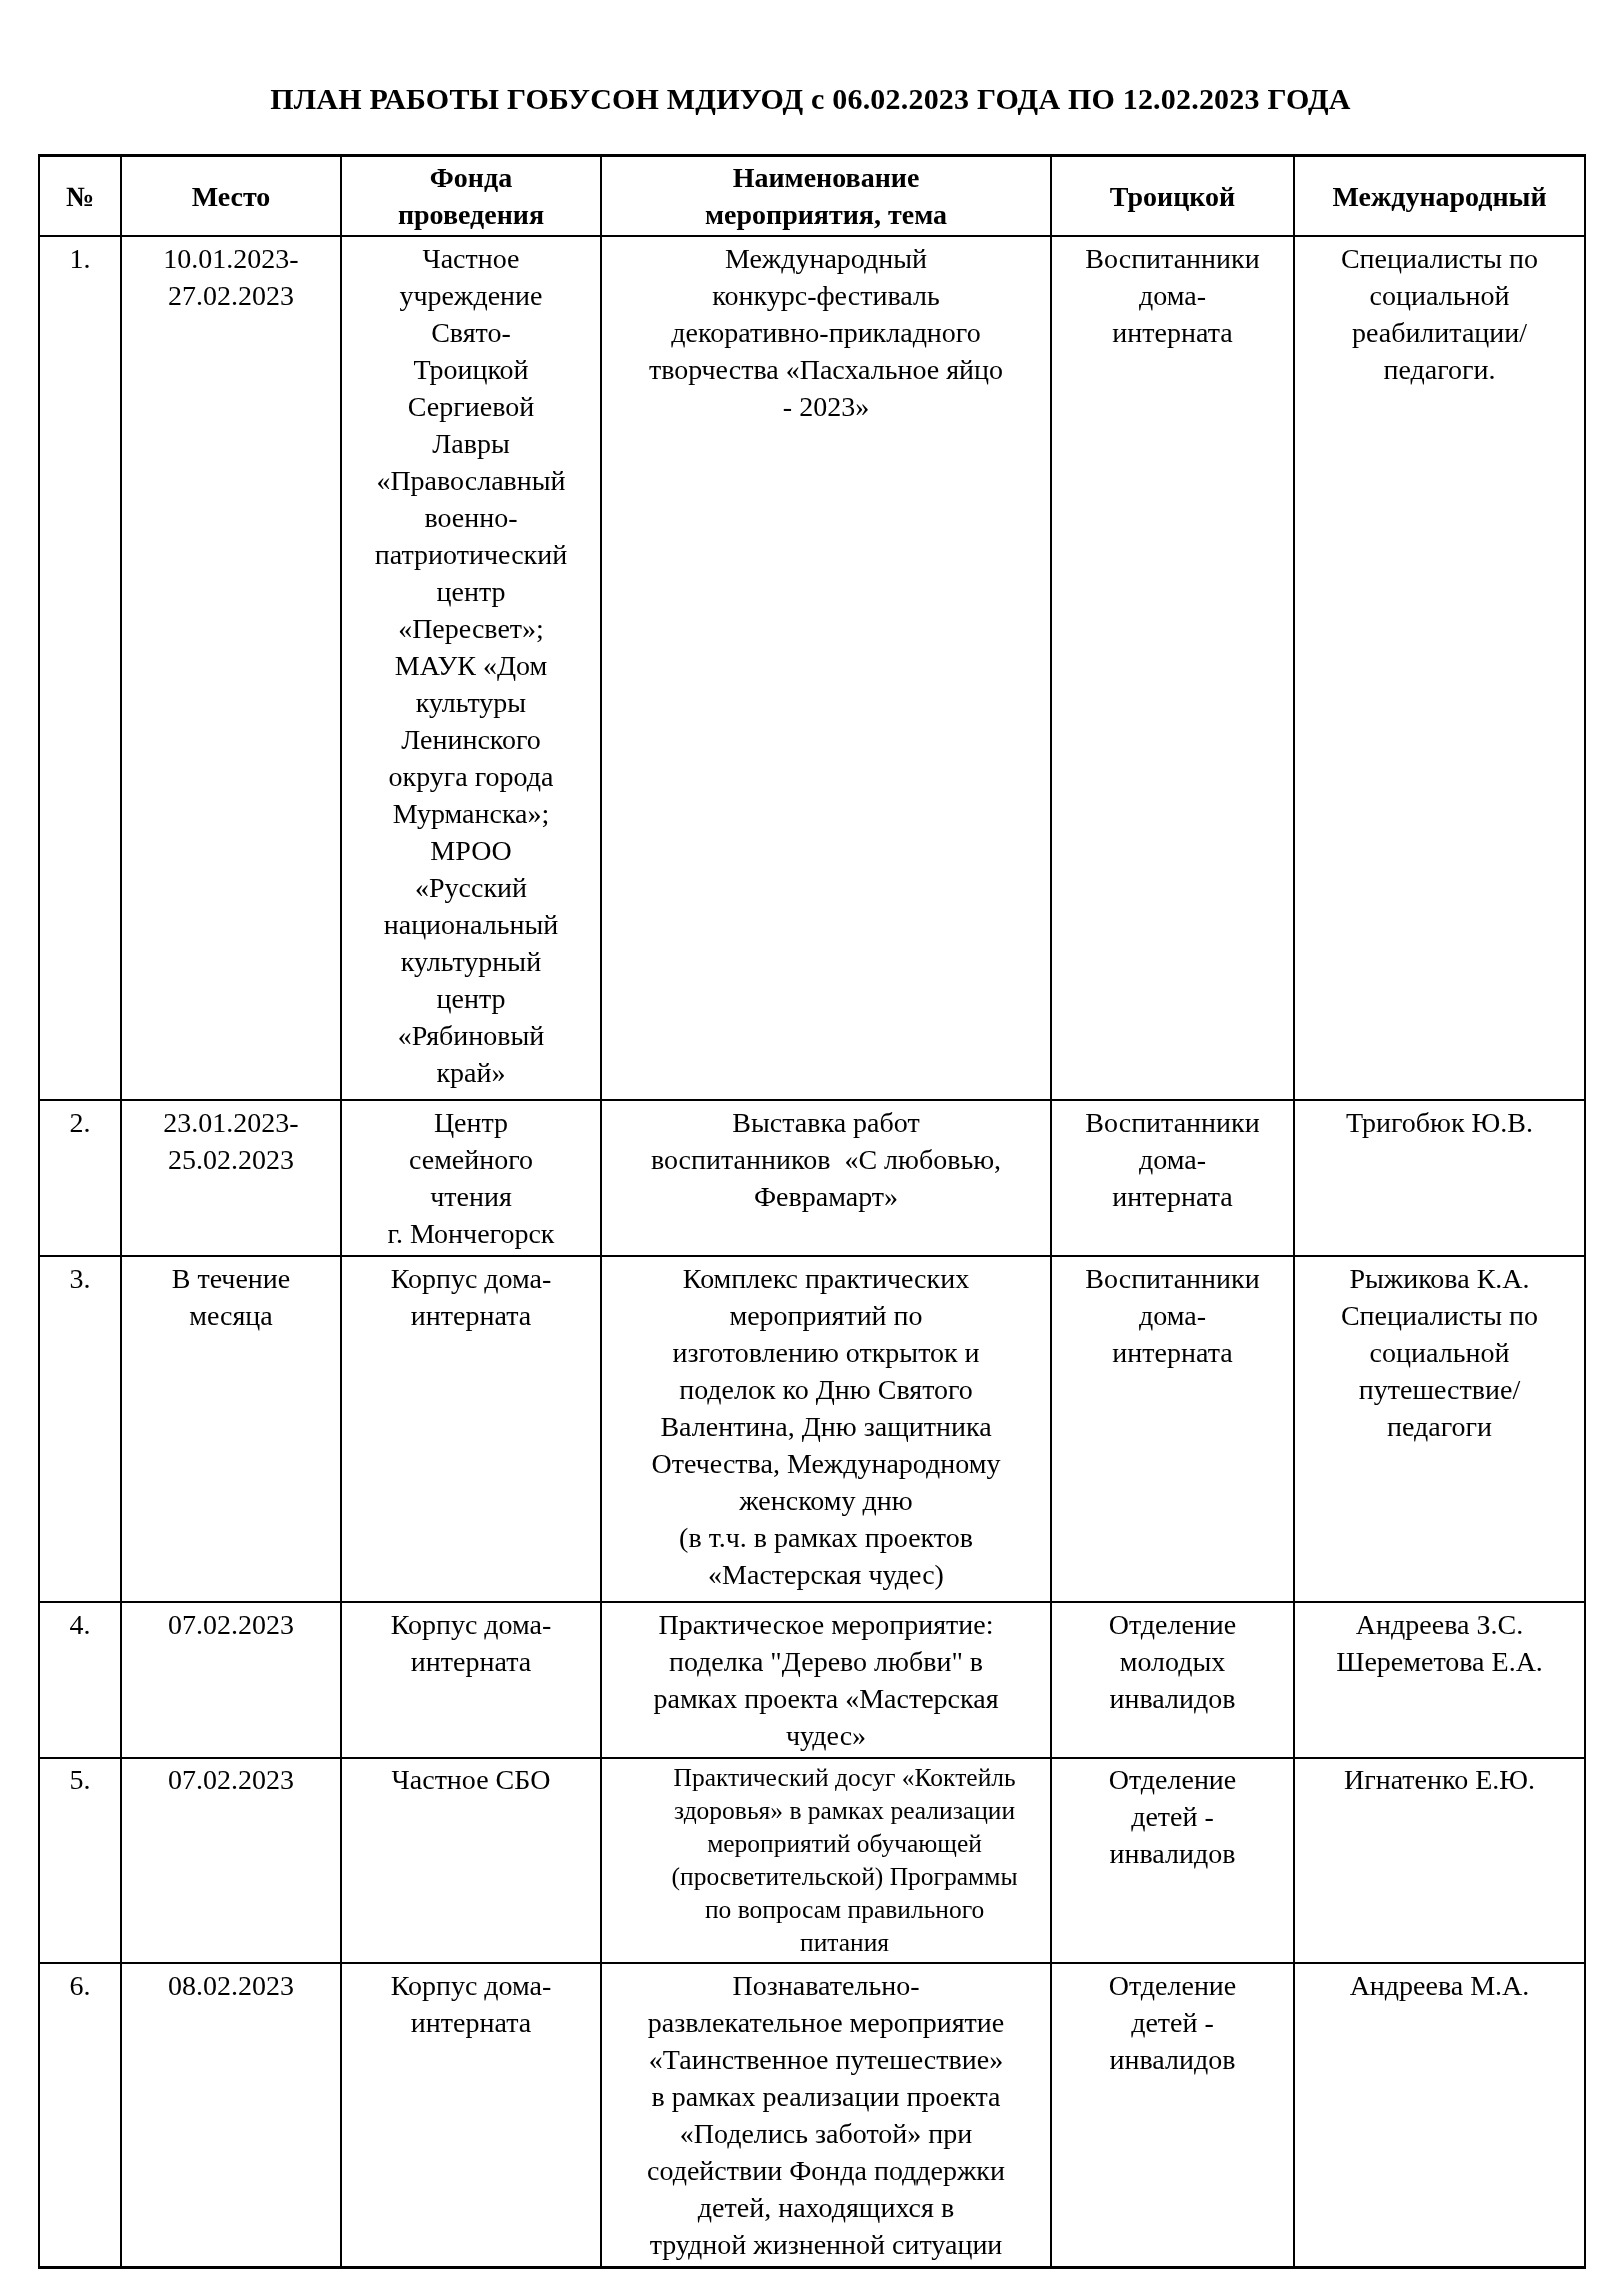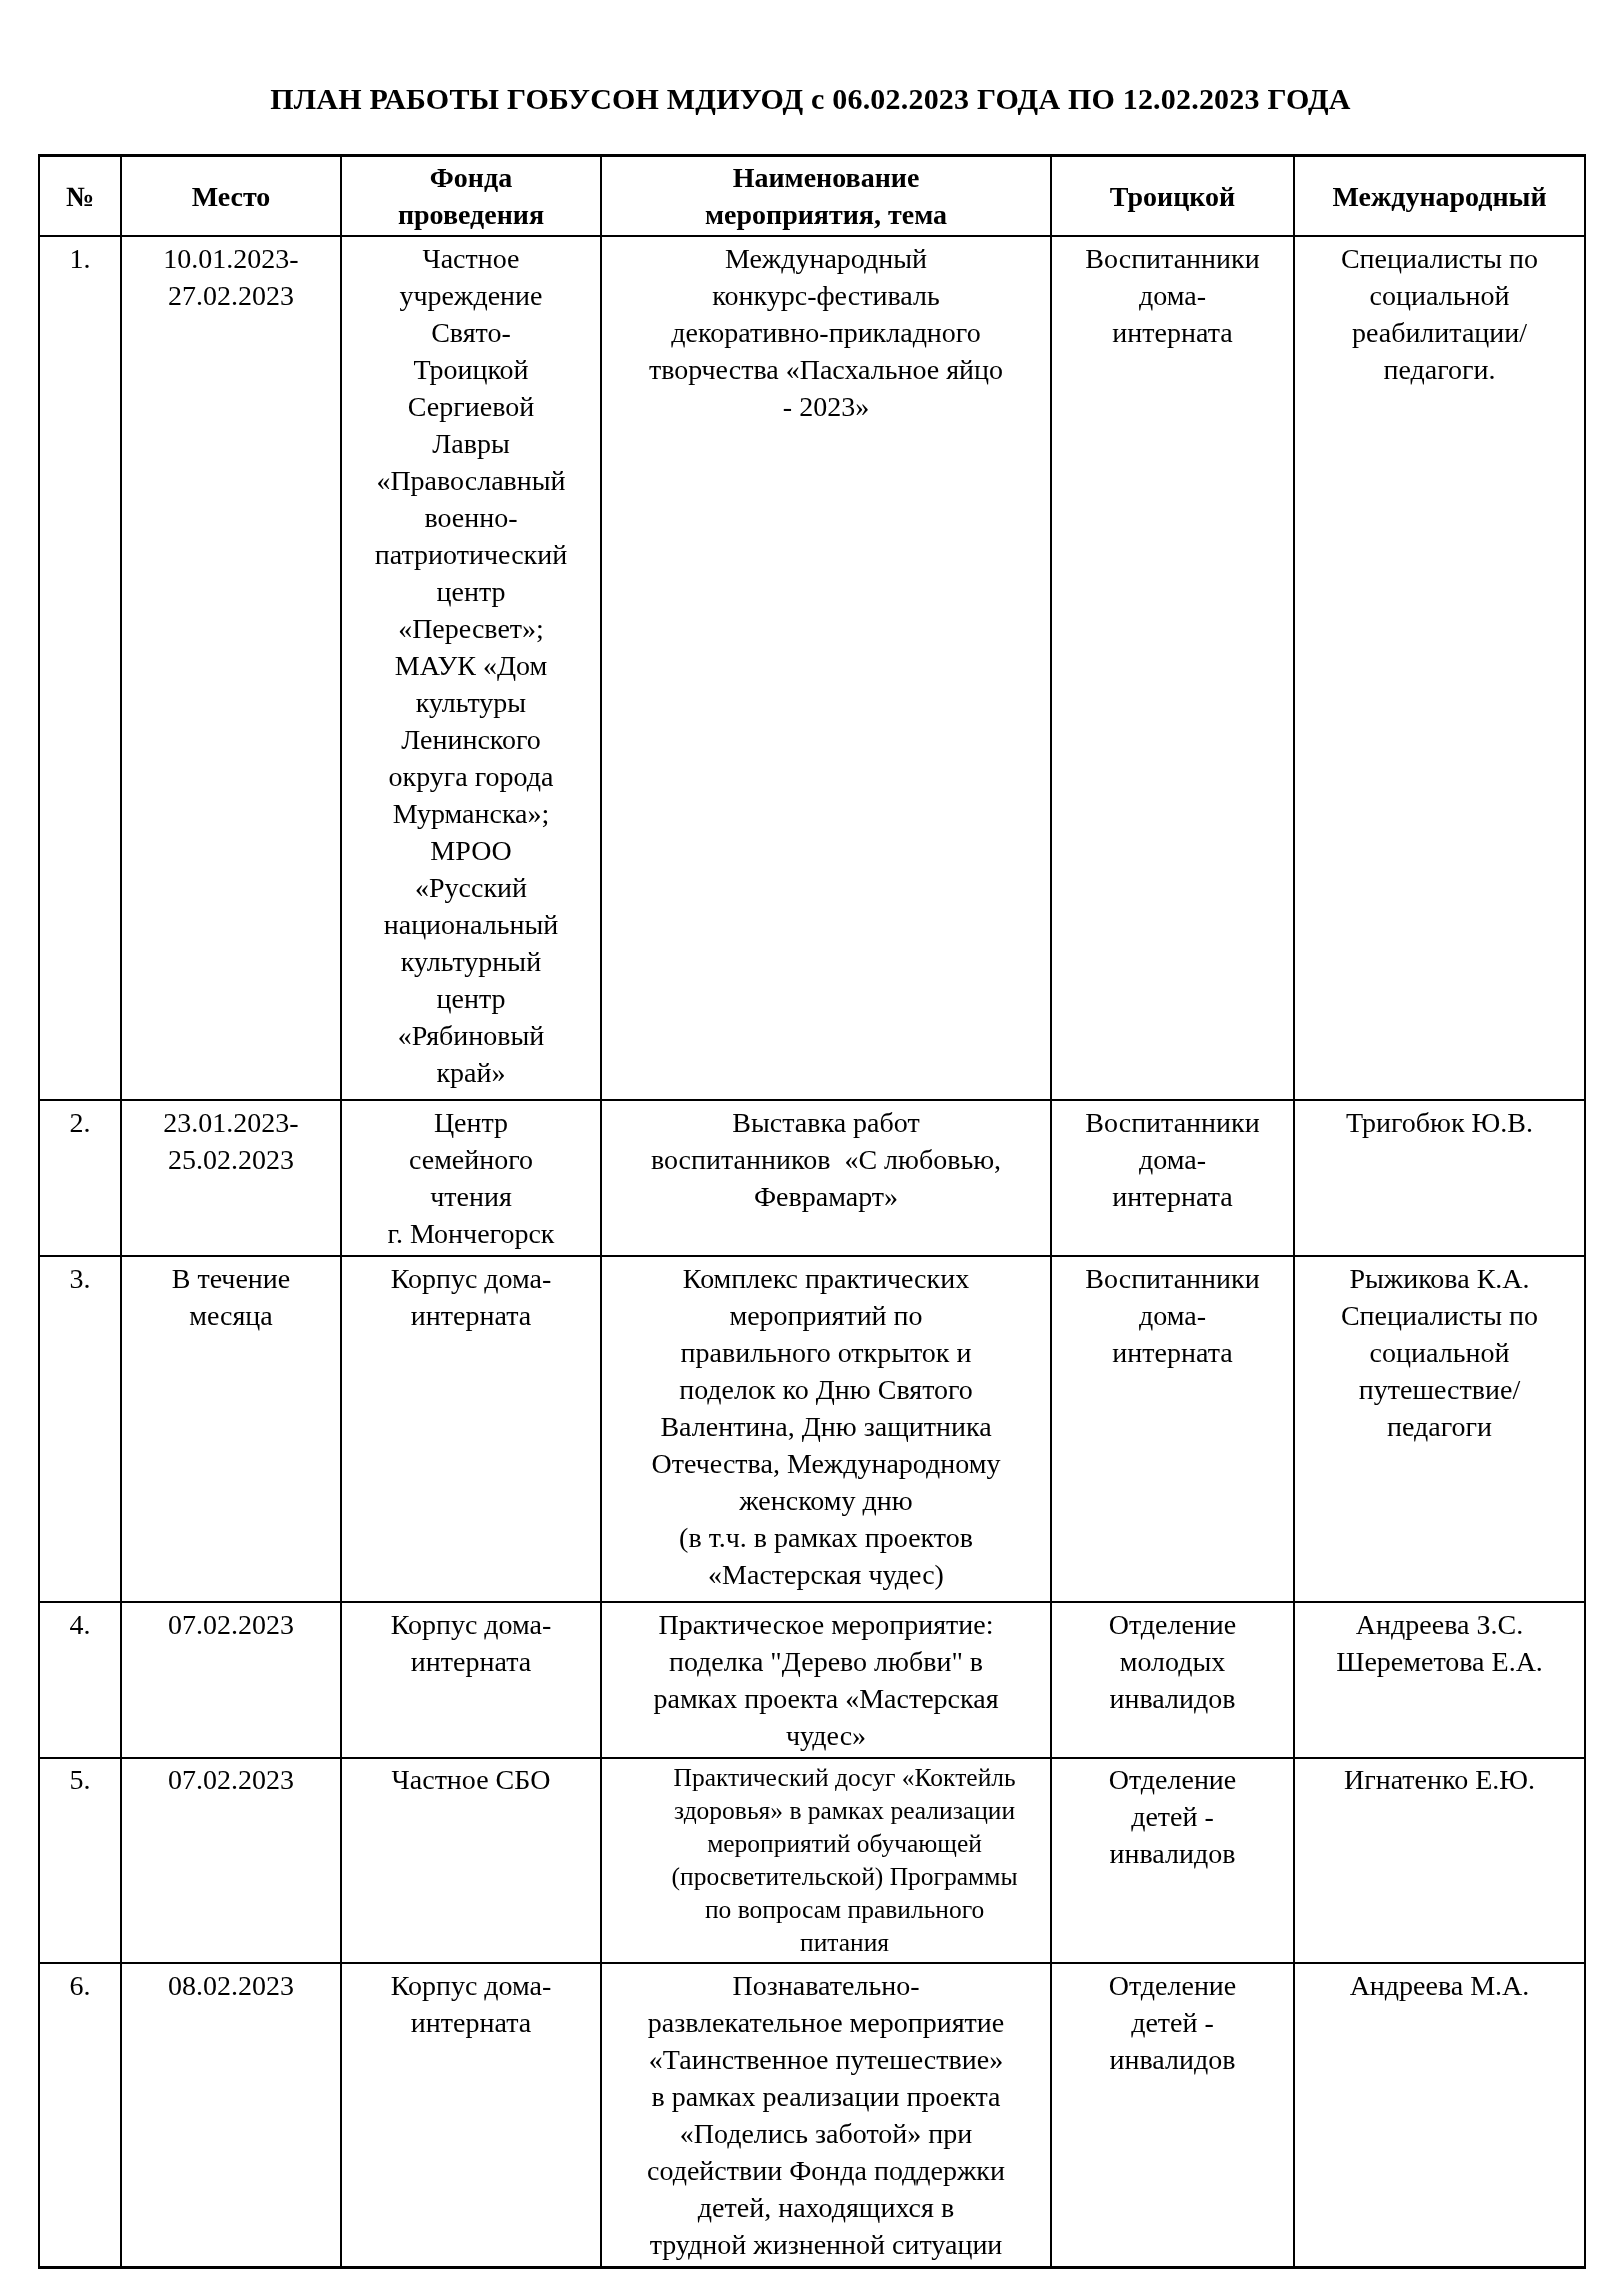--- a/index.html
+++ b/index.html
@@ -155,21 +155,21 @@
         <td class="col-responsible">Тригобюк Ю.В.</td>
       </tr>
       <tr>
         <td class="col-num">3.</td>
         <td class="col-date">В течение
 месяца</td>
         <td class="col-place">Корпус дома-
 интерната</td>
         <td class="col-event">Комплекс практических
 мероприятий по
-правильного открыток и
+изготовлению открыток и
 поделок ко Дню Святого
 Валентина, Дню защитника
 Отечества, Международному
 женскому дню
 (в т.ч. в рамках проектов
 «Мастерская чудес)</td>
         <td class="col-participants">Воспитанники
 дома-
 интерната</td>
         <td class="col-responsible">Рыжикова К.А.

